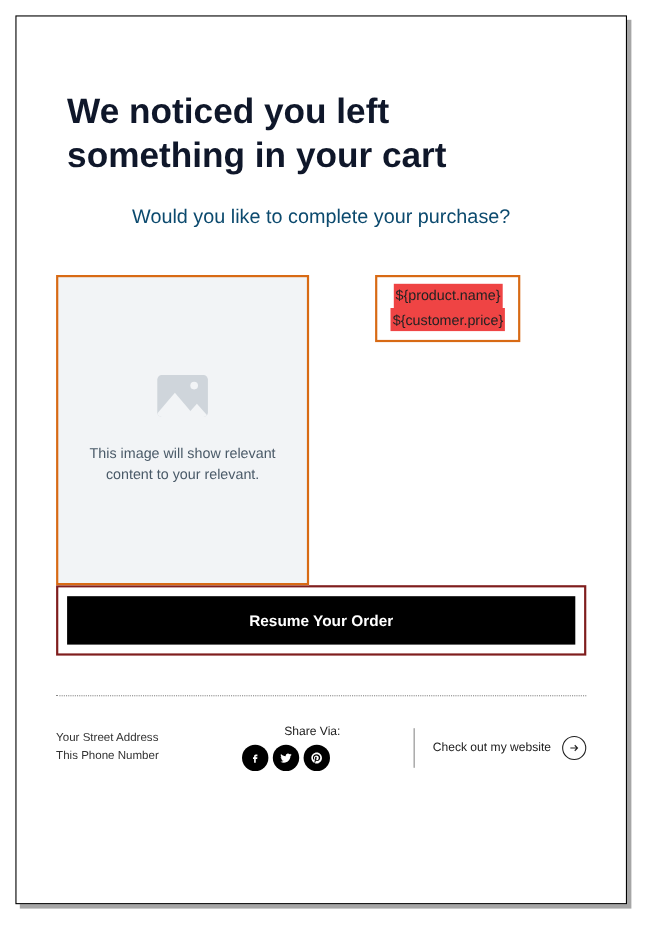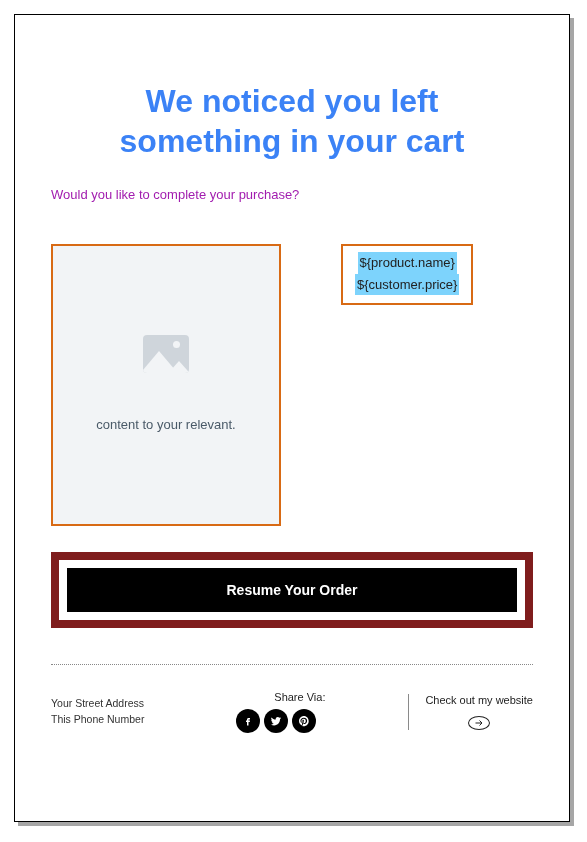--- a/index.html
+++ b/index.html
@@ -15,32 +15,32 @@
     left: 14px;
     top: 14px;
     width: 556px;
     height: 808px;
     background: #fff;
     border: 1px solid #000;
     box-shadow: 4px 4px 0 rgba(0,0,0,0.35);
     padding: 30px 36px 24px 36px;
   }
   .headline {
-    text-align: center;
+    text-align: left;
     font-size: 32px;
     font-weight: 700;
     line-height: 1.25;
-    color: #3b82f6;
+    color: #0f172a;
     margin-top: 36px;
     padding: 0 10px;
   }
   .subhead {
-    text-align: left;
-    font-size: 13px;
-    color: #a21caf;
+    text-align: center;
+    font-size: 18px;
+    color: #0c4a6e;
     margin-top: 26px;
   }
   .product-row {
     margin-top: 42px;
     display: flex;
     align-items: flex-start;
   }
   .product-image-box {
     width: 230px;
     height: 282px;
@@ -98,29 +98,28 @@
   }
   .product-details-box {
     margin-left: 60px;
     border: 2px solid #d86a14;
     padding: 6px 12px 8px 12px;
     display: inline-flex;
     flex-direction: column;
     align-items: center;
   }
   .template-token {
-    background: #7dd3fc;
+    background: #ef4444;
     color: #222;
     font-size: 13px;
     padding: 1px 2px;
     line-height: 1.5;
   }
   .cta-wrap {
-    border: 8px solid #7f1d1d;
-    margin-top: 26px;
+    border: 2px solid #7f1d1d;
     padding: 8px;
   }
   .cta-button {
     width: 100%;
     height: 44px;
     background: #000;
     color: #fff;
     border: none;
     font-size: 14px;
     font-weight: 700;
@@ -169,21 +168,20 @@
     justify-content: center;
     cursor: pointer;
   }
   .website {
     display: flex;
     align-items: center;
     gap: 10px;
     padding-left: 16px;
     border-left: 1px solid #8a8a8a;
     height: 36px;
-    flex-direction: column;
   }
   .website-text {
     font-size: 11px;
     color: #222;
   }
   .arrow-btn {
     width: 22px;
     height: 22px;
     border-radius: 50%;
     border: 1.5px solid #222;
@@ -202,21 +200,21 @@
 
   <p class="subhead">Would you like to complete your purchase?</p>
 
   <div class="product-row">
 
     <div class="product-image-box">
       <div class="img-icon">
         <span class="img-tri2"></span>
       </div>
       <div class="img-caption">
-        <br>
+        <span>This image will show relevant</span><br>
         <span>content to your relevant.</span>
       </div>
     </div>
 
     <div class="product-details-box">
       <span class="template-token">${product.name}</span>
       <span class="template-token">${customer.price}</span>
     </div>
 
   </div>

